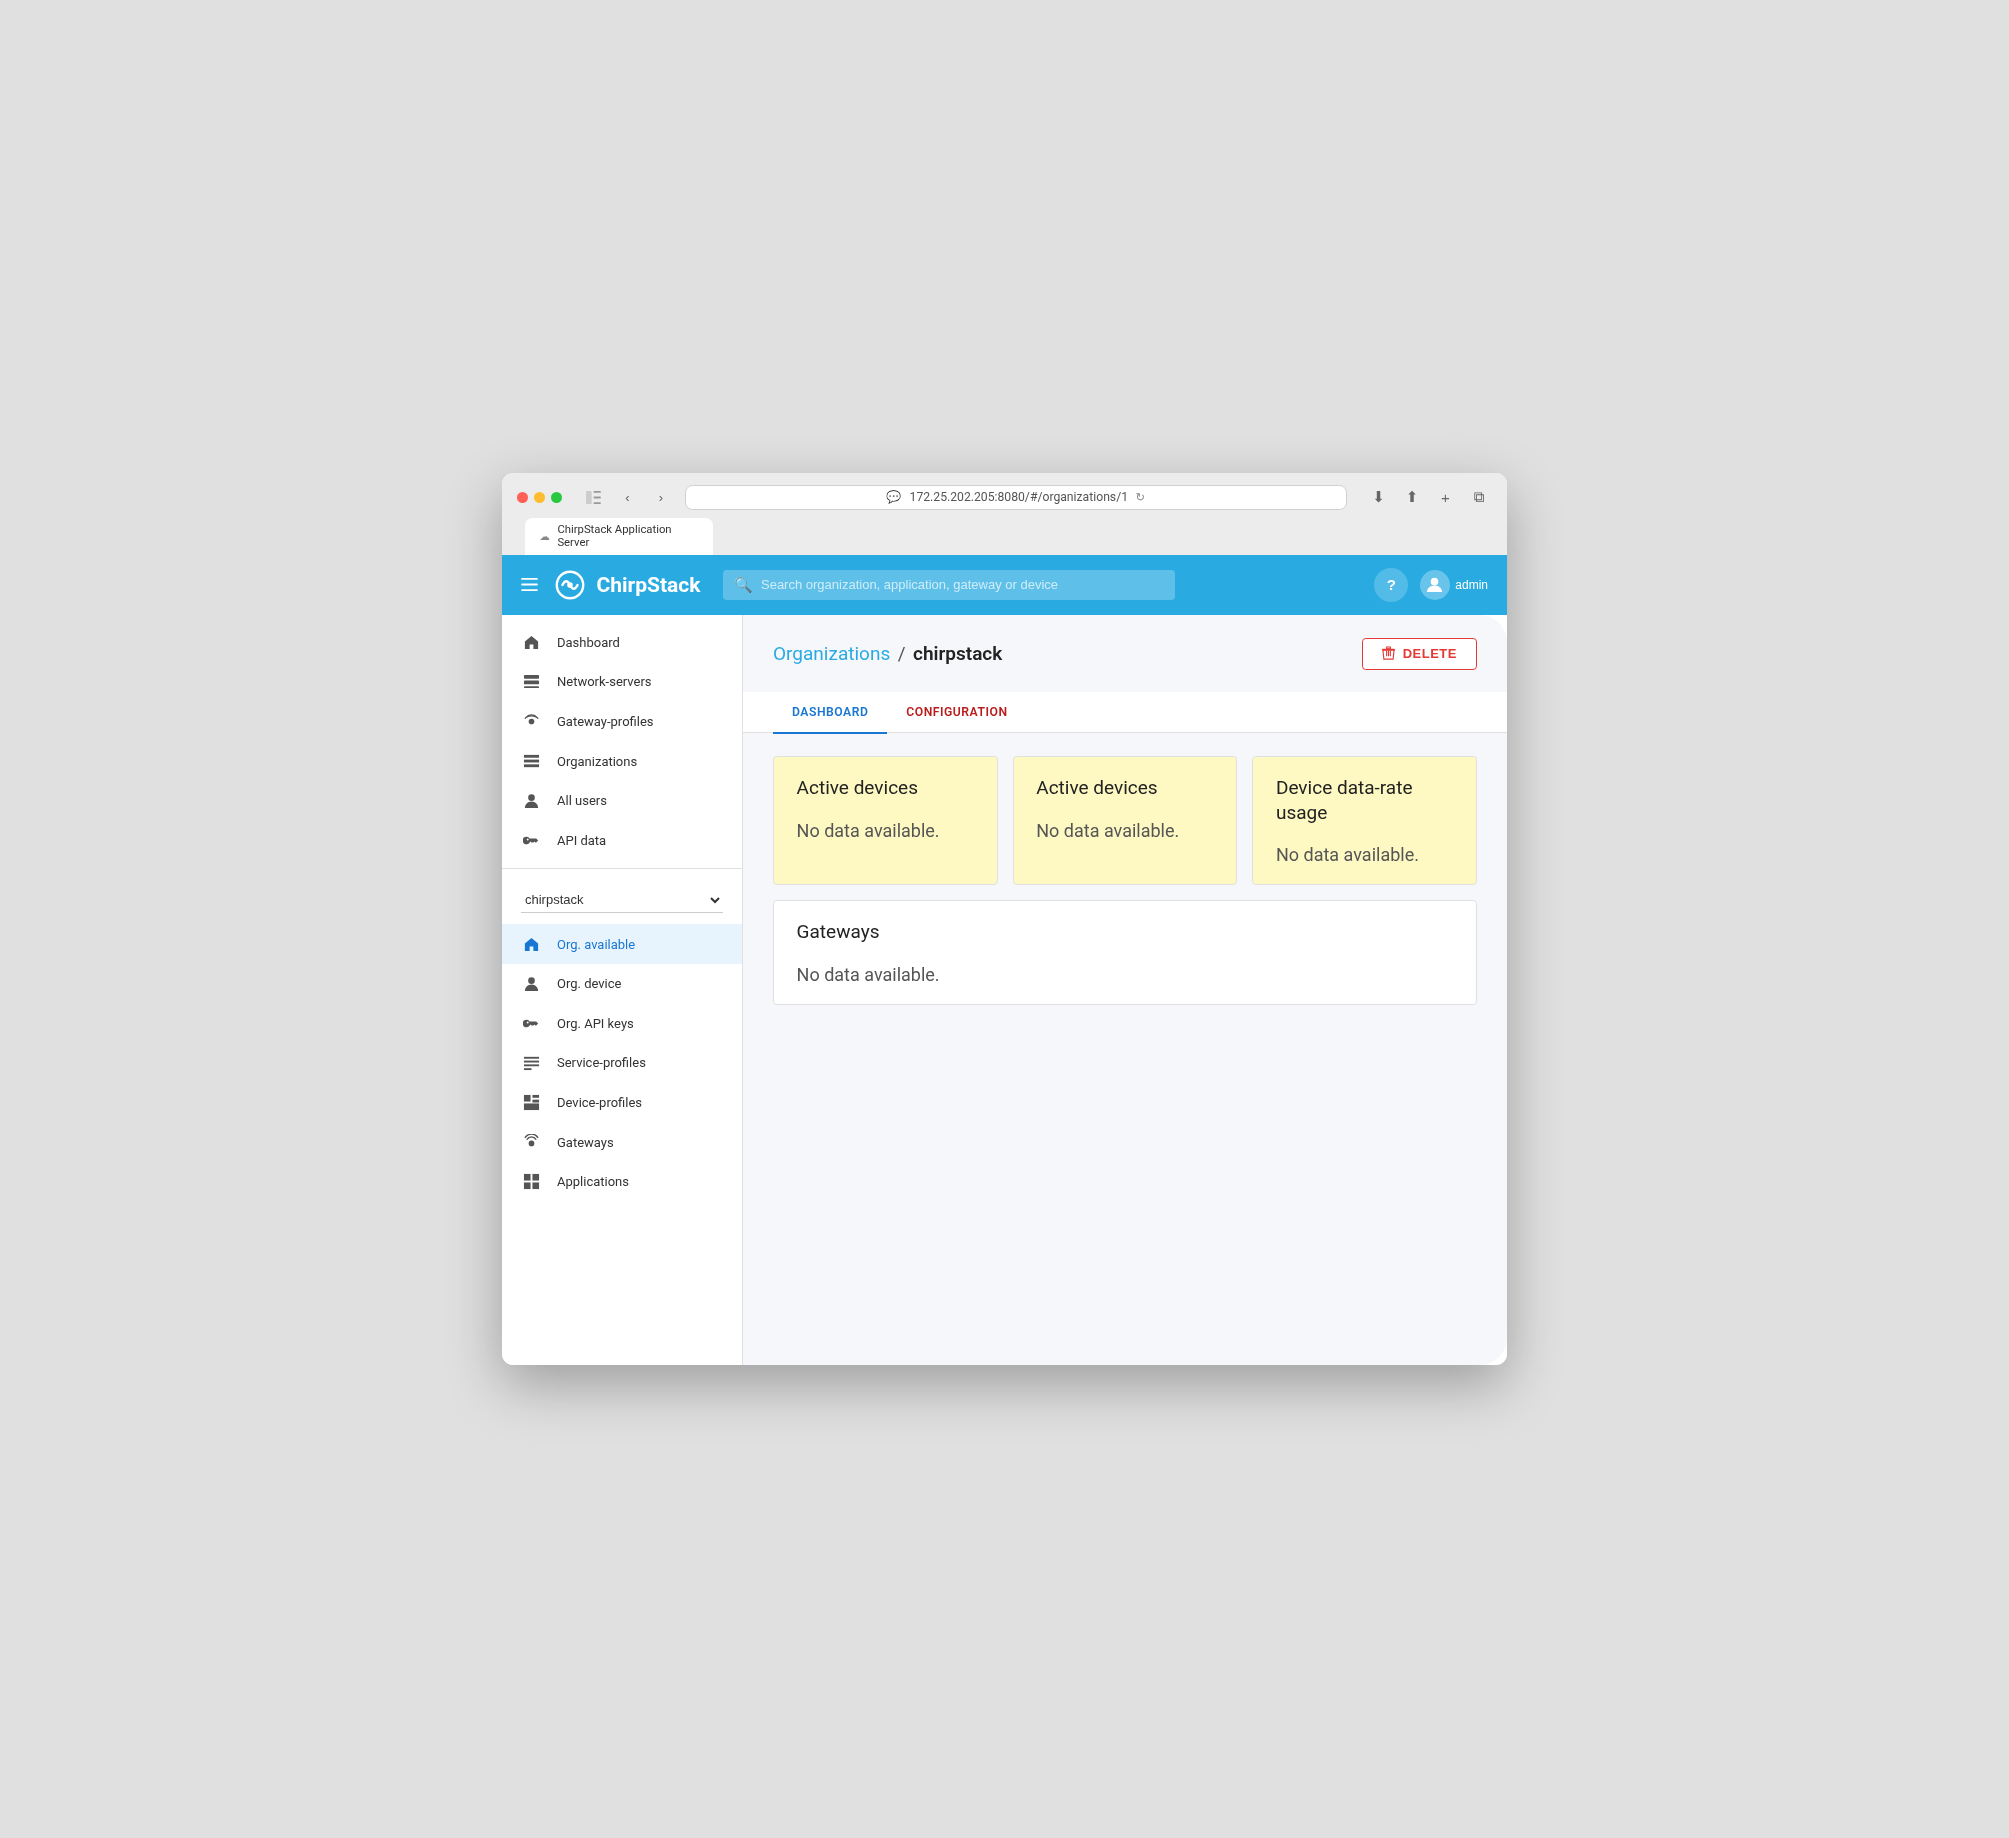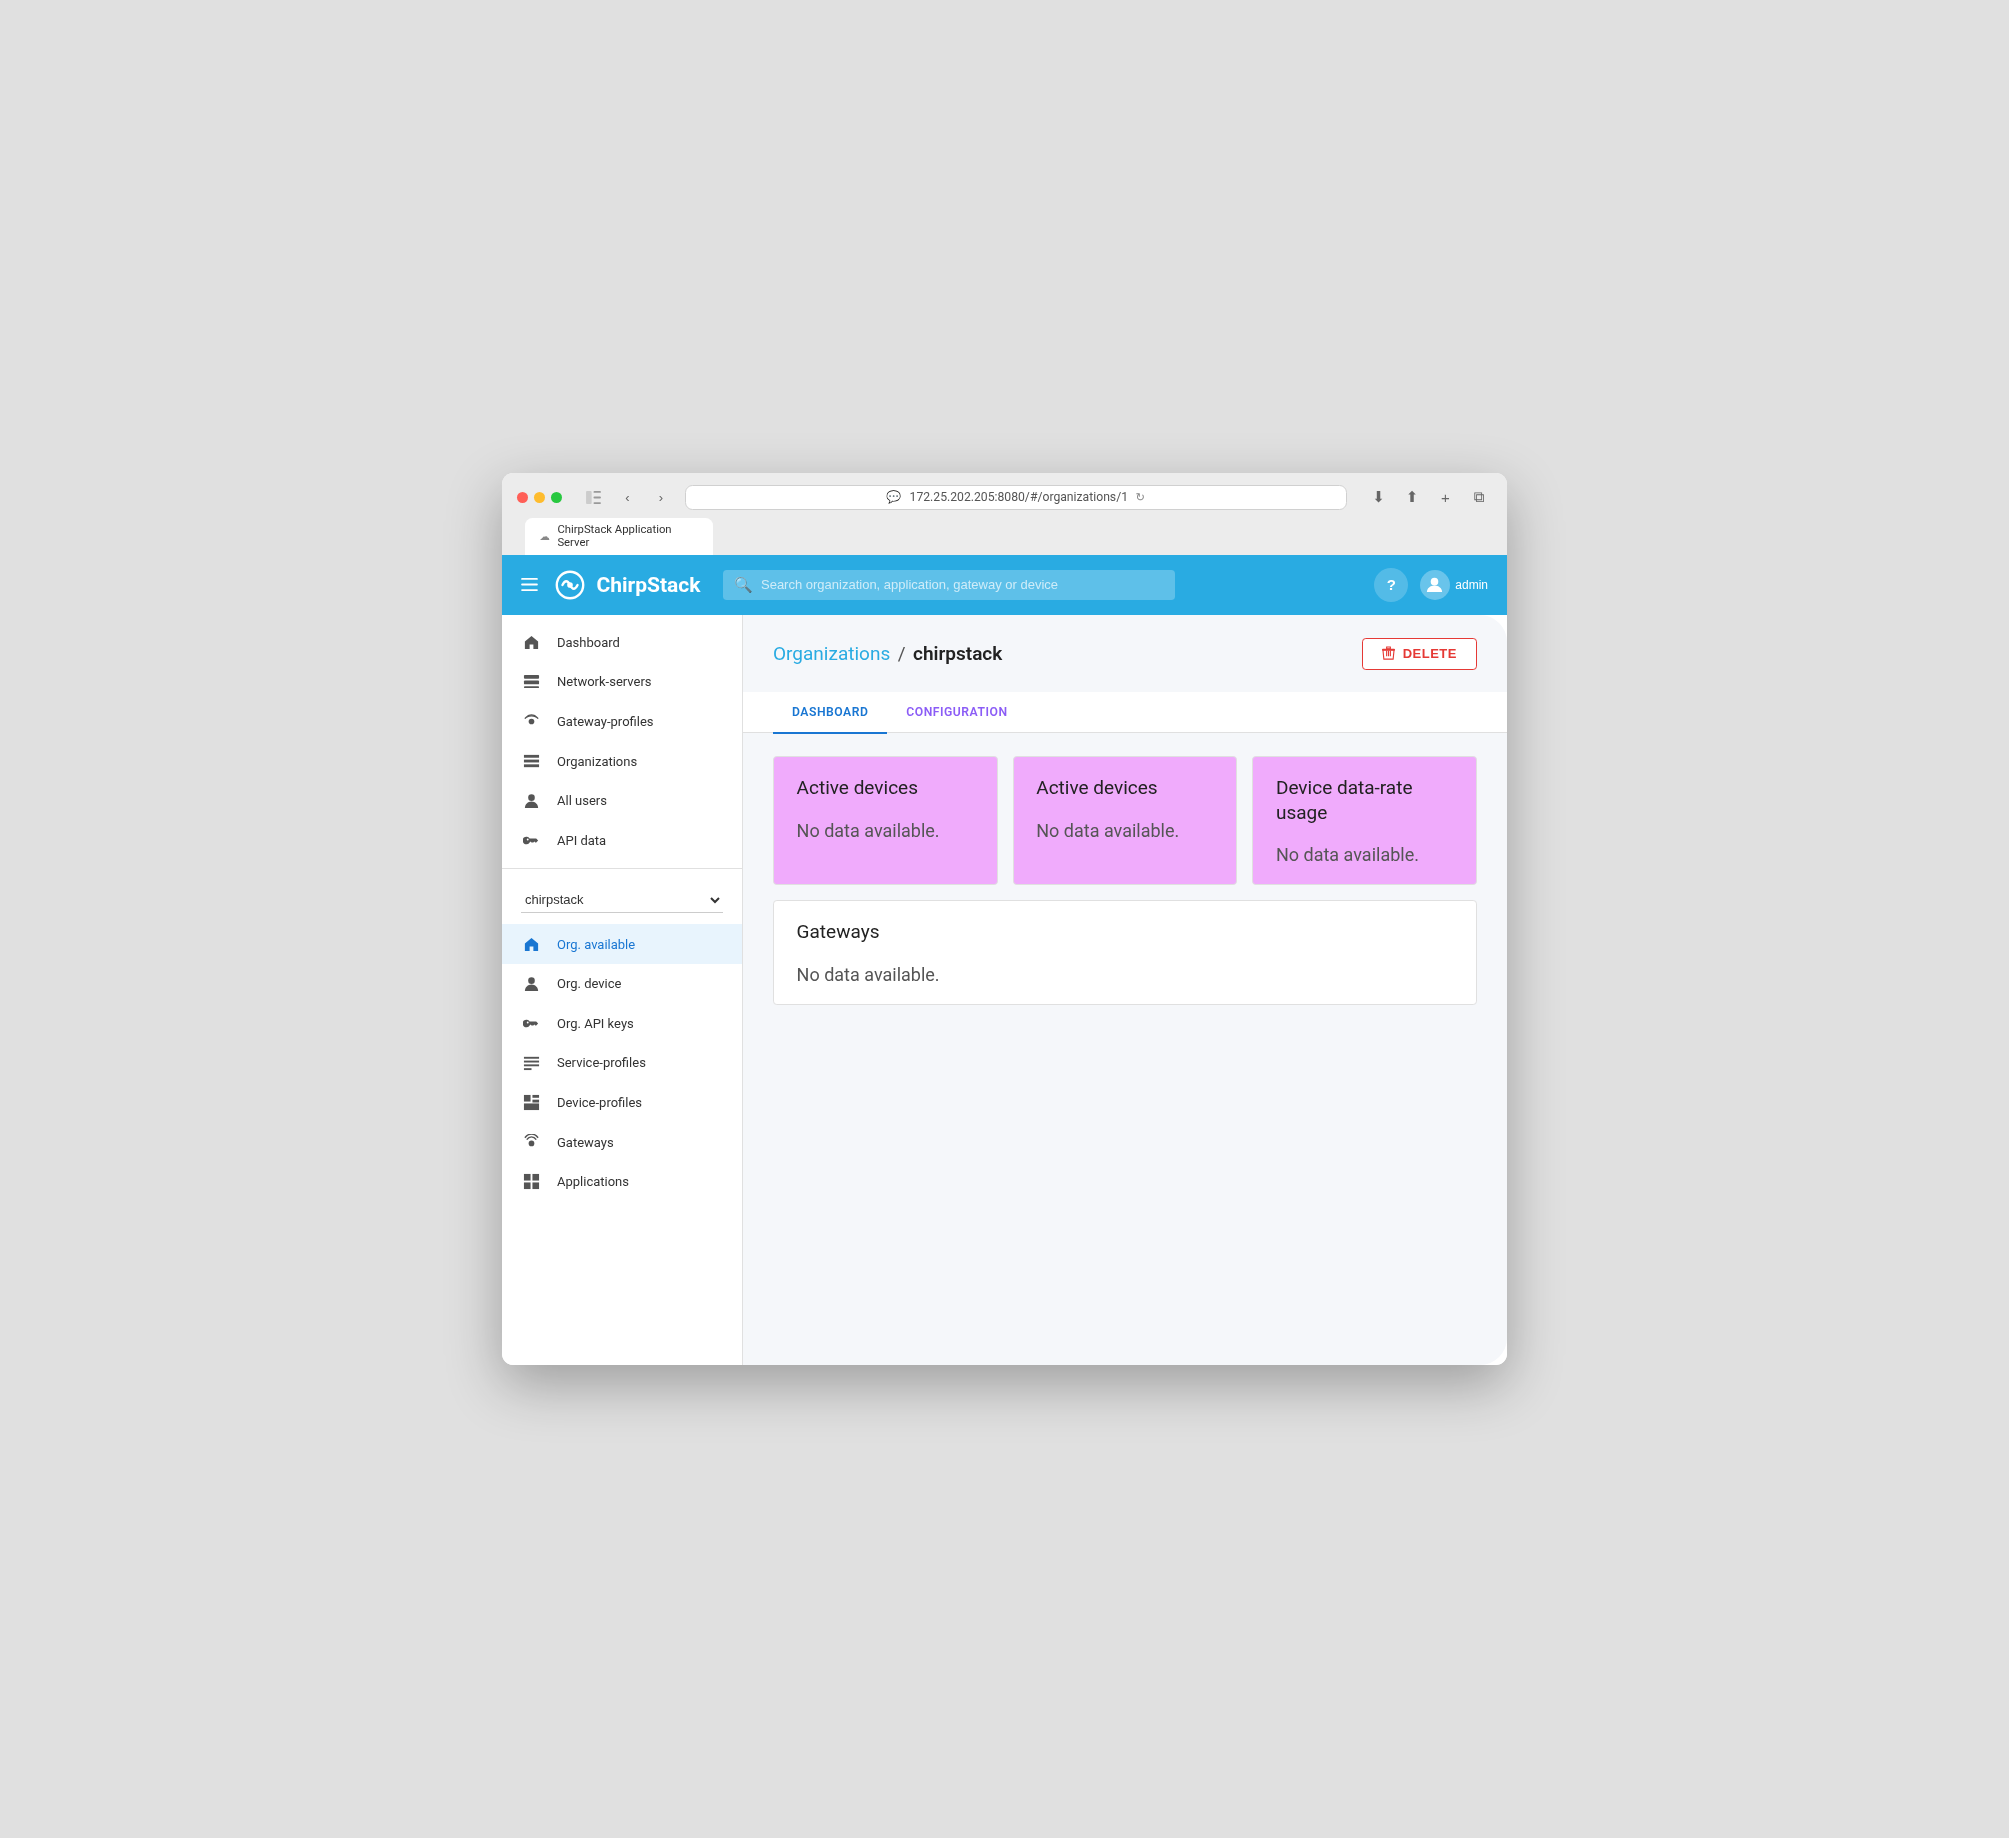--- a/index.html
+++ b/index.html
@@ -327,38 +327,38 @@
       margin-left: -30px;
       margin-right: -30px;
       padding: 0 30px;
     }
     .tab {
       padding: 13px 19px;
       font-size: 12.2px;
       font-weight: 600;
       letter-spacing: 0.5px;
       cursor: pointer;
-      color: #8b5cf6;
+      color: #b91c1c;
       border-bottom: 2.8px solid transparent;
       margin-bottom: -1.9px;
       text-transform: uppercase;
     }
     .tab.active {
       color: #1976d2;
       border-bottom-color: #1976d2;
     }
 
     
     .cards-row {
       display: flex;
       gap: 15px;
       margin-bottom: 15px;
     }
     .card {
-      background: #f0abfc;
+      background: #fef9c3;
       border-radius: 3.8px;
       border: 0.9px solid #e0e0e0;
       padding: 19px 22.6px;
       flex: 1;
     }
     .card-title {
       font-size: 19px;
       font-weight: 400;
       color: #222;
       margin-bottom: 19px;

